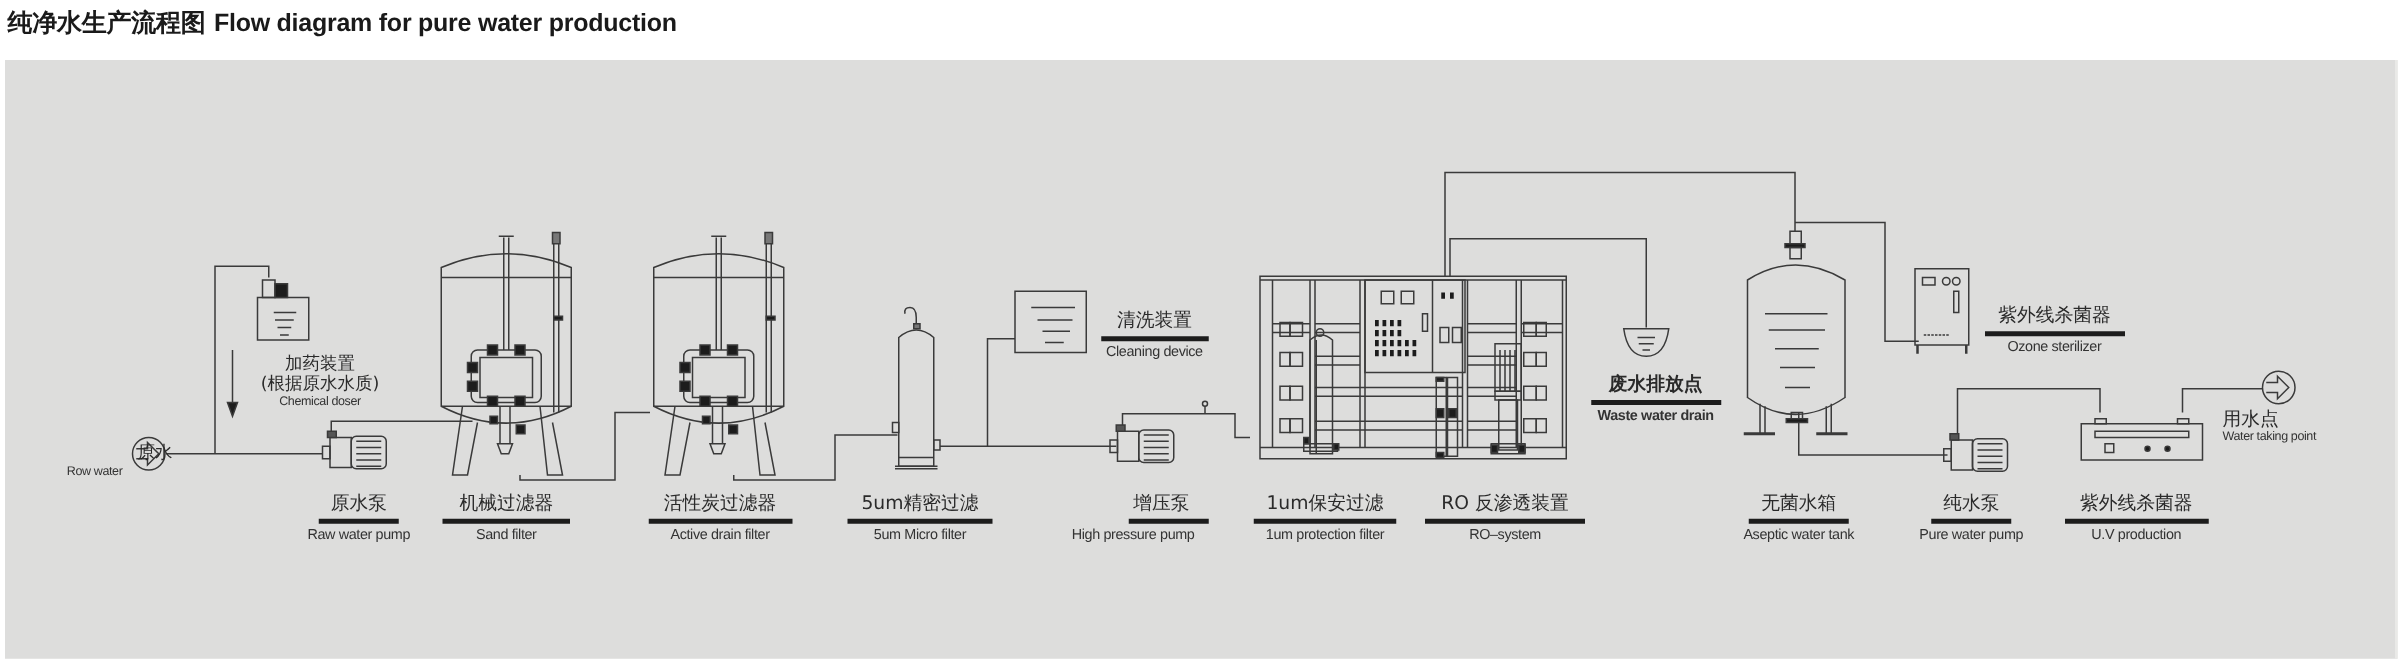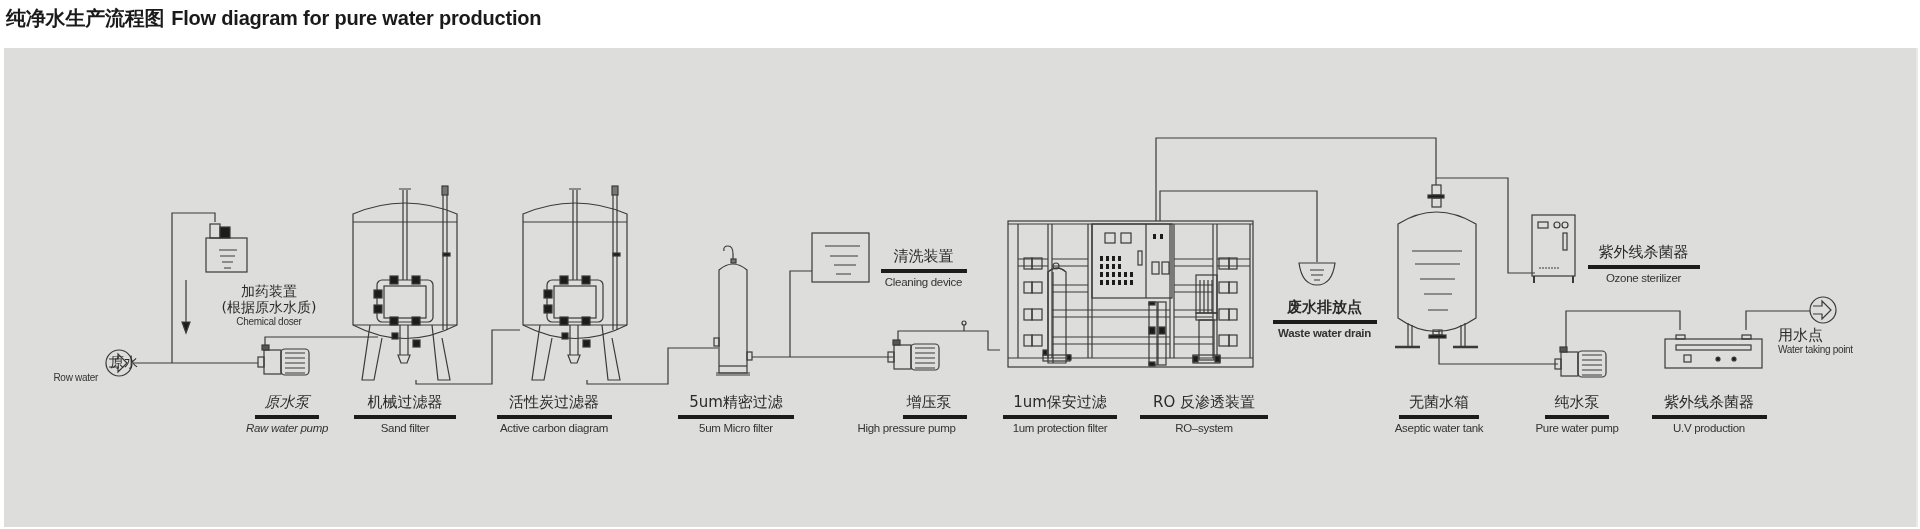--- a/index.html
+++ b/index.html
@@ -284,40 +284,40 @@
   </g>
 </svg>
 
 <div class="plain" style="left:62px;top:354px;text-align:right;width:36px;margin-left:40px;">
   <span class="cn" style="text-align:right;">原水</span>
 </div>
 <div class="plain" style="left:38px;top:371px;width:60px;text-align:right;">
   <span class="en">Row water</span>
 </div>
 
-<div class="plain" style="left:209px;top:283px;width:120px;text-align:center;">
+<div class="plain" style="left:196px;top:283px;width:120px;text-align:center;">
   <span class="cn">加药装置</span>
   <span class="cn">(根据原水水质)</span>
   <span class="en">Chemical doser</span>
 </div>
 
-<div class="lbl" style="left:237px;top:393px;width:100px;font-style:italic;">
+<div class="lbl" style="left:237px;top:393px;width:100px;">
   <span class="cn">原水泵</span>
   <span class="bar" style="width:64px;"></span>
   <span class="en">Raw water pump</span>
 </div>
 <div class="lbl" style="left:350px;top:393px;width:110px;">
   <span class="cn">机械过滤器</span>
   <span class="bar" style="width:102px;"></span>
   <span class="en">Sand filter</span>
 </div>
-<div class="lbl" style="left:494px;top:393px;width:120px;text-align:center;">
+<div class="lbl" style="left:516px;top:393px;width:120px;text-align:center;">
   <span class="cn">活性炭过滤器</span>
   <span class="bar" style="width:115px;"></span>
-  <span class="en">Active carbon diagram</span>
+  <span class="en">Active drain filter</span>
 </div>
 <div class="lbl" style="left:676px;top:393px;width:120px;">
   <span class="cn">5um精密过滤</span>
   <span class="bar" style="width:116px;"></span>
   <span class="en">5um Micro filter</span>
 </div>
 <div class="lbl" style="left:876px;top:247px;width:95px;">
   <span class="cn">清洗装置</span>
   <span class="bar" style="width:86px;"></span>
   <span class="en">Cleaning device</span>

